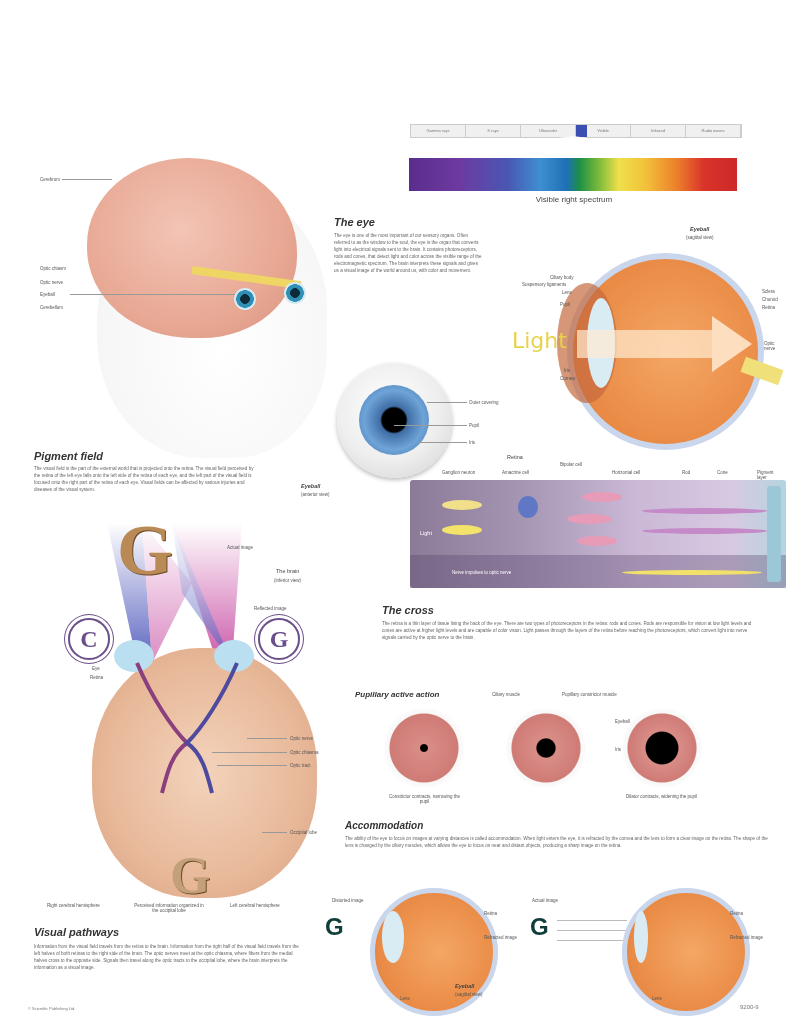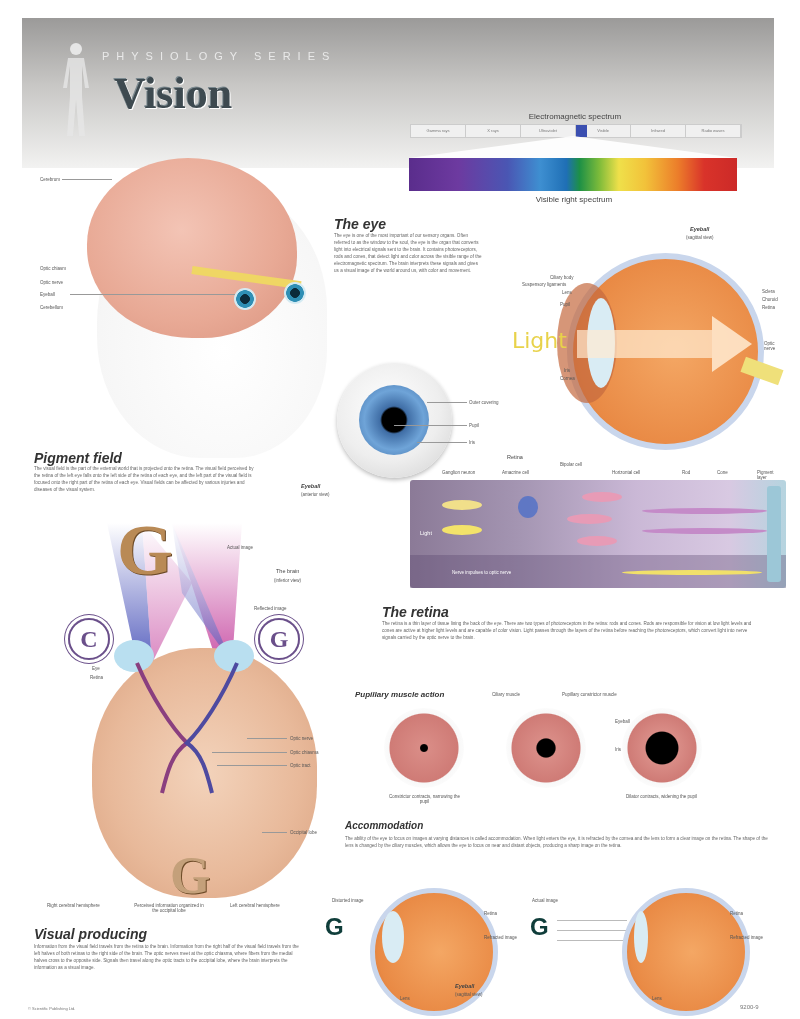--- a/index.html
+++ b/index.html
@@ -7,21 +7,21 @@
   .poster{position:absolute;left:22px;top:18px;width:752px;height:990px;background:#fff;}
   .header{position:absolute;left:0;top:0;width:752px;height:150px;background:linear-gradient(180deg,#9b9a99 0%,#c8c7c5 45%,#f2f2f1 100%);}
   .series{position:absolute;left:80px;top:32px;font-size:11px;letter-spacing:7px;color:#e9e9e9;font-family:"Liberation Sans",sans-serif;}
   .title{position:absolute;left:92px;top:50px;font-size:44px;font-family:"Liberation Serif",serif;font-weight:bold;color:#3e4a50;text-shadow:1px 1px 0 #fff,-1px -1px 0 #7c8a90;}
   .figure{position:absolute;left:34px;top:22px;width:40px;height:100px;}
   .spec-title{position:absolute;left:0;width:752px;text-align:center;font-size:8px;color:#444;}
   .em-bar{position:absolute;left:388px;top:106px;width:330px;height:12px;background:#f0f0f0;border:1px solid #ccc;display:flex;}
   .em-cell{flex:1;font-size:4px;color:#777;text-align:center;line-height:12px;border-right:1px solid #ccc;}
   .vis-bar{position:absolute;left:387px;top:140px;width:328px;height:33px;background:linear-gradient(90deg,#5a2d8c 0%,#6d3aa0 15%,#4a56b3 30%,#3e8fd1 40%,#1f6fb5 48%,#1d9046 52%,#7dbb3a 58%,#efe04a 64%,#f2c23a 72%,#ec7d2a 82%,#d9332a 90%,#cc2a28 100%);}
   .cone{position:absolute;left:387px;top:118px;width:0;height:0;border-left:164px solid transparent;border-right:164px solid transparent;border-bottom:22px solid #ffffff;opacity:.9;}
-  .h{position:absolute;font-style:italic;font-weight:bold;color:#333;font-size:14px;font-family:"Liberation Sans",sans-serif;}
+  .h{position:absolute;font-style:italic;font-weight:bold;color:#333;font-size:11px;font-family:"Liberation Sans",sans-serif;}
   .p{position:absolute;font-size:4.6px;line-height:7px;color:#666;}
   .lbl{position:absolute;font-size:4.5px;color:#555;}
   .lbl2{position:absolute;font-size:5.5px;color:#444;}
   .line{position:absolute;height:1px;background:#999;}
   .brain-side{position:absolute;left:65px;top:140px;width:210px;height:180px;border-radius:48% 52% 45% 50%;background:radial-gradient(ellipse at 45% 40%,#f3c4b5 0%,#e8a995 60%,#d9937f 100%);}
   .head{position:absolute;left:75px;top:170px;width:230px;height:270px;border-radius:50% 45% 40% 45%;background:radial-gradient(ellipse at 55% 60%,#ffffff 0%,#f6f6f6 70%,#e9e9e9 100%);}
   .eye-small{position:absolute;width:22px;height:22px;border-radius:50%;background:radial-gradient(circle,#0b2a3a 0 30%,#2f8fb5 32% 55%,#cfe8f1 58%,#eaf5f8 100%);}
   .optic-y{position:absolute;height:8px;background:#efd664;transform-origin:left center;}
   .sag-eye{position:absolute;left:545px;top:235px;width:185px;height:185px;border-radius:50%;background:radial-gradient(circle at 55% 50%,#f4a764 0%,#e98a45 70%,#c56a2e 100%);border:6px solid #c9d6ec;}
   .cornea{position:absolute;left:535px;top:265px;width:60px;height:120px;border-radius:50%;background:#c46a3e;opacity:.7;}
@@ -43,30 +43,20 @@
   .acc-eye{position:absolute;width:118px;height:118px;border-radius:50%;background:radial-gradient(circle at 55% 50%,#f4a764 0%,#e98a45 70%,#c56a2e 100%);border:5px solid #c9d6ec;}
   .acc-lens{position:absolute;border-radius:50%;background:#d9ecf4;}
   .acc-G{position:absolute;font-family:"Liberation Sans",sans-serif;font-weight:bold;color:#0f3d3a;}
   .footer{position:absolute;font-size:4px;color:#777;}
 </style>
 </head>
 <body>
 
 <div class="poster">
 
-  <div class="header">
-    <svg class="figure" viewBox="0 0 40 100">
-      <circle cx="20" cy="9" r="6" fill="#e6e6e6"></circle>
-      <path d="M12 18 h16 l5 30 h-4 l-3-22 v30 l3 40 h-6 l-3-36 l-3 36 h-6 l3-40 v-30 l-3 22 h-4z" fill="#e6e6e6" opacity=".8"></path>
-    </svg>
-    <div class="series">PHYSIOLOGY SERIES</div>
-    <div class="title">Vision</div>
-
-    <div class="spec-title" style="left:388px;width:330px;top:94px;">Electromagnetic spectrum</div>
-  </div>
 
   <div class="em-bar">
     <div class="em-cell">Gamma rays</div>
     <div class="em-cell">X rays</div>
     <div class="em-cell">Ultraviolet</div>
     <div class="em-cell" style="background:linear-gradient(90deg,#3b4fb0 0 20%,#f0f0f0 20%);">Visible</div>
     <div class="em-cell">Infrared</div>
     <div class="em-cell">Radio waves</div>
   </div>
   <div class="cone"></div>
@@ -139,21 +129,21 @@
   <div class="rcell" style="left:560px;top:474px;width:40px;background:#e79bb6;"></div>
   <div class="rcell" style="left:545px;top:496px;width:45px;background:#e79bb6;"></div>
   <div class="rcell" style="left:555px;top:518px;width:40px;background:#e79bb6;"></div>
   <div class="rcell" style="left:620px;top:490px;width:125px;height:6px;background:#c48bc8;"></div>
   <div class="rcell" style="left:620px;top:510px;width:125px;height:6px;background:#c48bc8;"></div>
   <div class="rcell" style="left:600px;top:552px;width:140px;height:5px;background:#f1e06a;"></div>
   <div class="rcell" style="left:745px;top:468px;width:14px;height:96px;border-radius:3px;background:#9cc7d7;"></div>
   <div class="lbl2" style="left:398px;top:512px;color:#fff;">Light</div>
   <div class="lbl" style="left:430px;top:552px;width:60px;color:#fff;">Nerve impulses to optic nerve</div>
 
-  <div class="h" style="left:360px;top:586px;">The retina</div>
+  <div class="h" style="left:360px;top:586px;">The cross</div>
   <div class="p" style="left:360px;top:602px;width:380px;">The retina is a thin layer of tissue lining the back of the eye. There are two types of photoreceptors in the retina: rods and cones. Rods are responsible for vision at low light levels and cones are active at higher light levels and are capable of color vision. Light passes through the layers of the retina before reaching the photoreceptors, which convert light into nerve signals carried by the optic nerve to the brain.</div>
 
   <svg style="position:absolute;left:60px;top:495px;width:200px;height:160px;" viewBox="0 0 200 160">
     <defs>
       <linearGradient id="bm" x1="0" y1="0" x2="0" y2="1">
         <stop offset="0" stop-color="#ffffff"></stop>
         <stop offset="1" stop-color="#3f49b5"></stop>
       </linearGradient>
       <linearGradient id="bp" x1="0" y1="0" x2="0" y2="1">
         <stop offset="0" stop-color="#ffffff"></stop>
@@ -187,24 +177,24 @@
   <div class="line" style="left:190px;top:734px;width:75px;"></div>
   <div class="lbl" style="left:268px;top:732px;">Optic chiasma</div>
   <div class="line" style="left:195px;top:747px;width:70px;"></div>
   <div class="lbl" style="left:268px;top:745px;">Optic tract</div>
   <div class="line" style="left:240px;top:814px;width:25px;"></div>
   <div class="lbl" style="left:268px;top:812px;">Occipital lobe</div>
   <div class="lbl" style="left:25px;top:885px;">Right cerebral hemisphere</div>
   <div class="cap" style="left:112px;top:885px;width:70px;">Perceived information organized in the occipital lobe</div>
   <div class="lbl" style="left:208px;top:885px;">Left cerebral hemisphere</div>
 
-  <div class="h" style="left:12px;top:908px;">Visual producing</div>
+  <div class="h" style="left:12px;top:908px;">Visual pathways</div>
   <div class="p" style="left:12px;top:925px;width:272px;">Information from the visual field travels from the retina to the brain. Information from the right half of the visual field travels from the left halves of both retinas to the right side of the brain. The optic nerves meet at the optic chiasma, where fibers from the medial halves cross to the opposite side. Signals then travel along the optic tracts to the occipital lobe, where the brain interprets the information as a visual image.</div>
 
-  <div class="h" style="left:333px;top:672px;font-size:8px;">Pupillary muscle action</div>
+  <div class="h" style="left:333px;top:672px;font-size:8px;">Pupillary active action</div>
   <div class="pupil-ring" style="left:362px;top:690px;--p:6%;"></div>
   <div class="pupil-ring" style="left:484px;top:690px;--p:16%;"></div>
   <div class="pupil-ring" style="left:600px;top:690px;--p:28%;"></div>
   <div class="lbl" style="left:470px;top:674px;">Ciliary muscle</div>
   <div class="lbl" style="left:540px;top:674px;">Pupillary constrictor muscle</div>
   <div class="lbl" style="left:593px;top:701px;">Eyeball</div>
   <div class="lbl" style="left:593px;top:729px;">Iris</div>
   <div class="cap" style="left:365px;top:776px;width:75px;">Constrictor contracts, narrowing the pupil</div>
   <div class="cap" style="left:602px;top:776px;width:75px;">Dilator contracts, widening the pupil</div>
 

